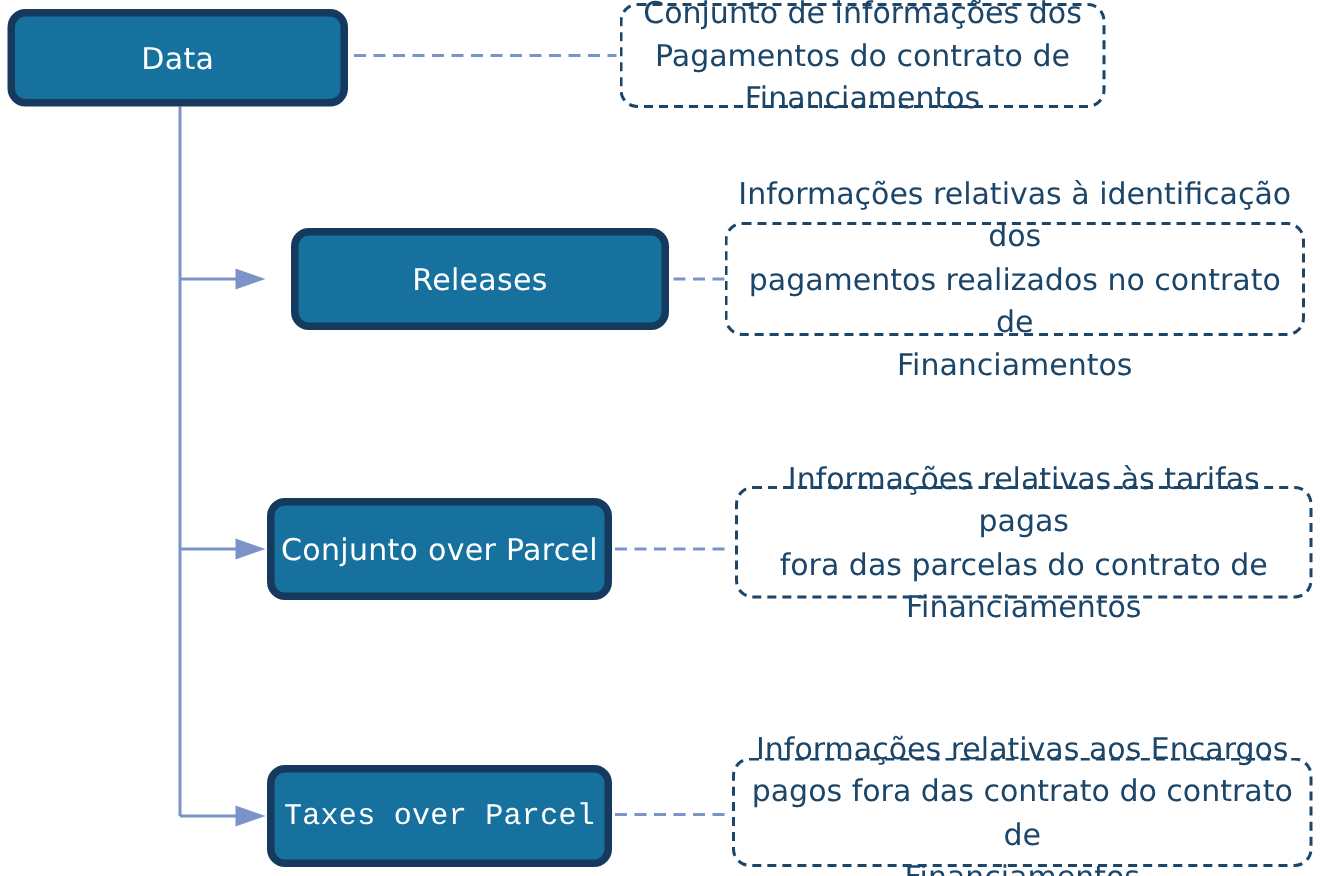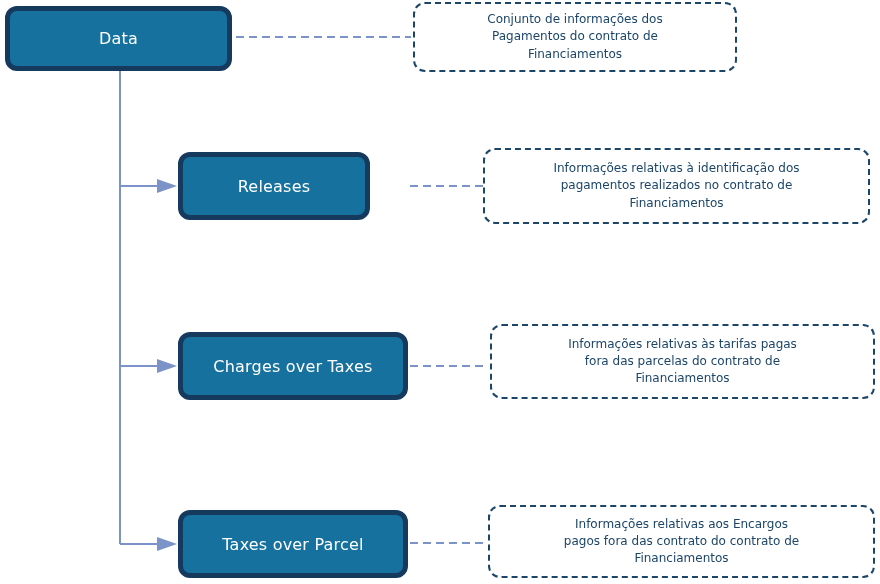--- a/index.html
+++ b/index.html
@@ -23,46 +23,46 @@
   }
   .node {
     position: absolute;
     background: #17719f;
     border: 5px solid #153a5d;
     border-radius: 12px;
     color: #ffffff;
     display: flex;
     align-items: center;
     justify-content: center;
-    font-size: 16px;
+    font-size: 20px;
     letter-spacing: 0.2px;
     box-sizing: border-box;
     text-align: center;
   }
   .note {
     position: absolute;
     background: #ffffff;
     border: 2px dashed #1b4569;
     border-radius: 12px;
     color: #1b4569;
     display: flex;
     align-items: center;
     justify-content: center;
     text-align: center;
-    font-size: 12px;
+    font-size: 20px;
     line-height: 1.42;
     white-space: pre-line;
     box-sizing: border-box;
     padding: 2px 4px;
   }
   
   #node-data     { left: 5px;   top: 6px;   width: 227px; height: 65px; }
-  #node-releases { left: 178px; top: 152px; width: 192px; height: 68px; }
+  #node-releases { left: 194px; top: 152px; width: 252px; height: 68px; }
   #node-charges  { left: 178px; top: 332px; width: 230px; height: 68px; }
-  #node-taxes    { left: 178px; top: 510px; width: 230px; height: 68px; }
+  #node-taxes    { left: 178px; top: 510px; width: 230px; height: 68px; font-family: Liberation Mono, monospace; }
 
   #note-data     { left: 413px; top: 2px;   width: 324px; height: 70px; }
   #note-releases { left: 483px; top: 148px; width: 387px; height: 76px; }
   #note-charges  { left: 490px; top: 324px; width: 385px; height: 75px; }
   #note-taxes    { left: 488px; top: 505px; width: 387px; height: 73px; }
 </style>
 </head>
 <body>
 
 <div id="stage">
@@ -83,21 +83,21 @@
     <path d="M410 543 H486" stroke="#7b93c8" stroke-width="2" stroke-dasharray="8 5" fill="none"></path>
   </svg>
 
   <div class="node" id="node-data">
     <span>Data</span>
   </div>
   <div class="node" id="node-releases">
     <span>Releases</span>
   </div>
   <div class="node" id="node-charges">
-    <span>Charges over Taxes</span>
+    <span>Conjunto over Parcel</span>
   </div>
   <div class="node" id="node-taxes">
     <span>Taxes over Parcel</span>
   </div>
 
   <div class="note" id="note-data">
     <span>Conjunto de informações dos
 Pagamentos do contrato de
 Financiamentos</span>
   </div>

